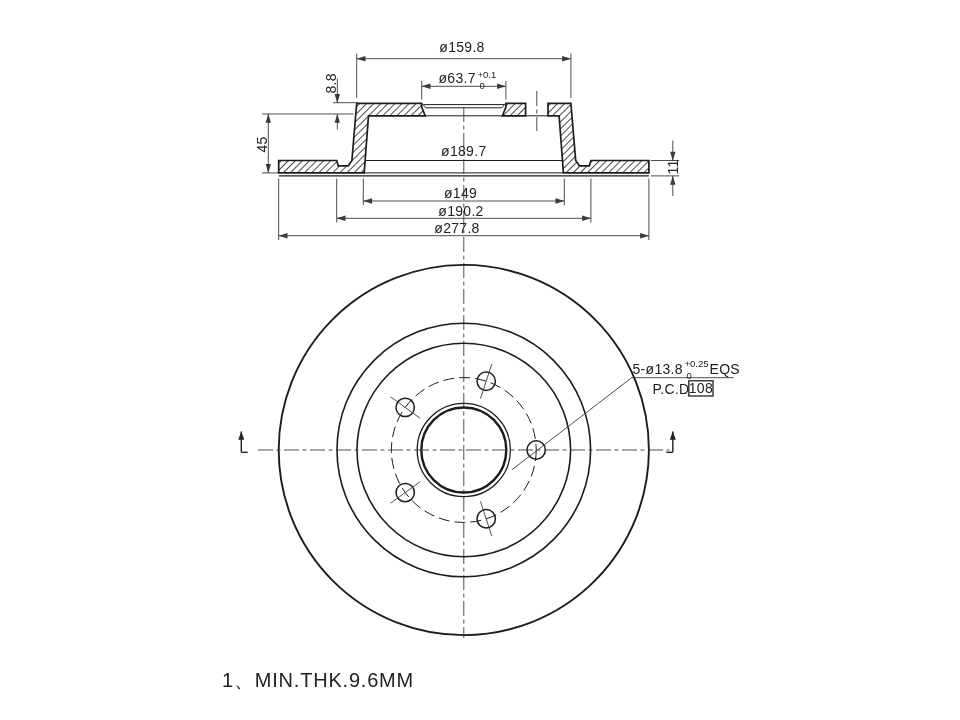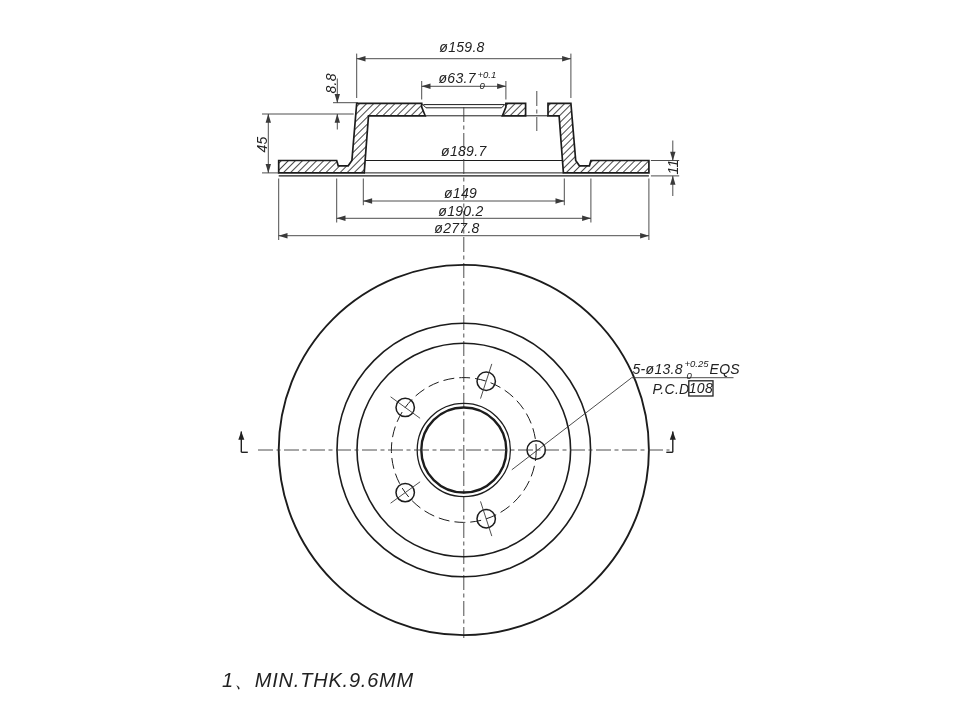--- a/index.html
+++ b/index.html
@@ -1,16 +1,16 @@
 <!DOCTYPE html>
 <html><head>
 <meta charset="utf-8">
 <style>
   html,body{margin:0;padding:0;background:#ffffff;}
-  .canvas{position:relative;width:960px;height:720px;background:#ffffff;overflow:hidden;font-style:italic;}
+  .canvas{position:relative;width:960px;height:720px;background:#ffffff;overflow:hidden;}
   svg{display:block;}
   text{font-family:"Liberation Sans","DejaVu Sans",sans-serif;fill:#222222;letter-spacing:0.3px;}
   .dim-txt{font-size:14px;}
   .tol-txt{font-size:9.5px;letter-spacing:0px;}
   .note-txt{font-size:20px;letter-spacing:0.8px;}
   .outline{stroke:#1c1c1c;stroke-width:1.7;fill:url(#hatch);}
   .thinline{stroke:#1c1c1c;stroke-width:1.0;fill:none;}
   .dimline{stroke:#3a3a3a;stroke-width:0.9;fill:none;}
   .centerline{stroke:#3a3a3a;stroke-width:0.9;fill:none;stroke-dasharray:15 3.5 4 3.5;}
   .circ{stroke:#1c1c1c;fill:none;}

